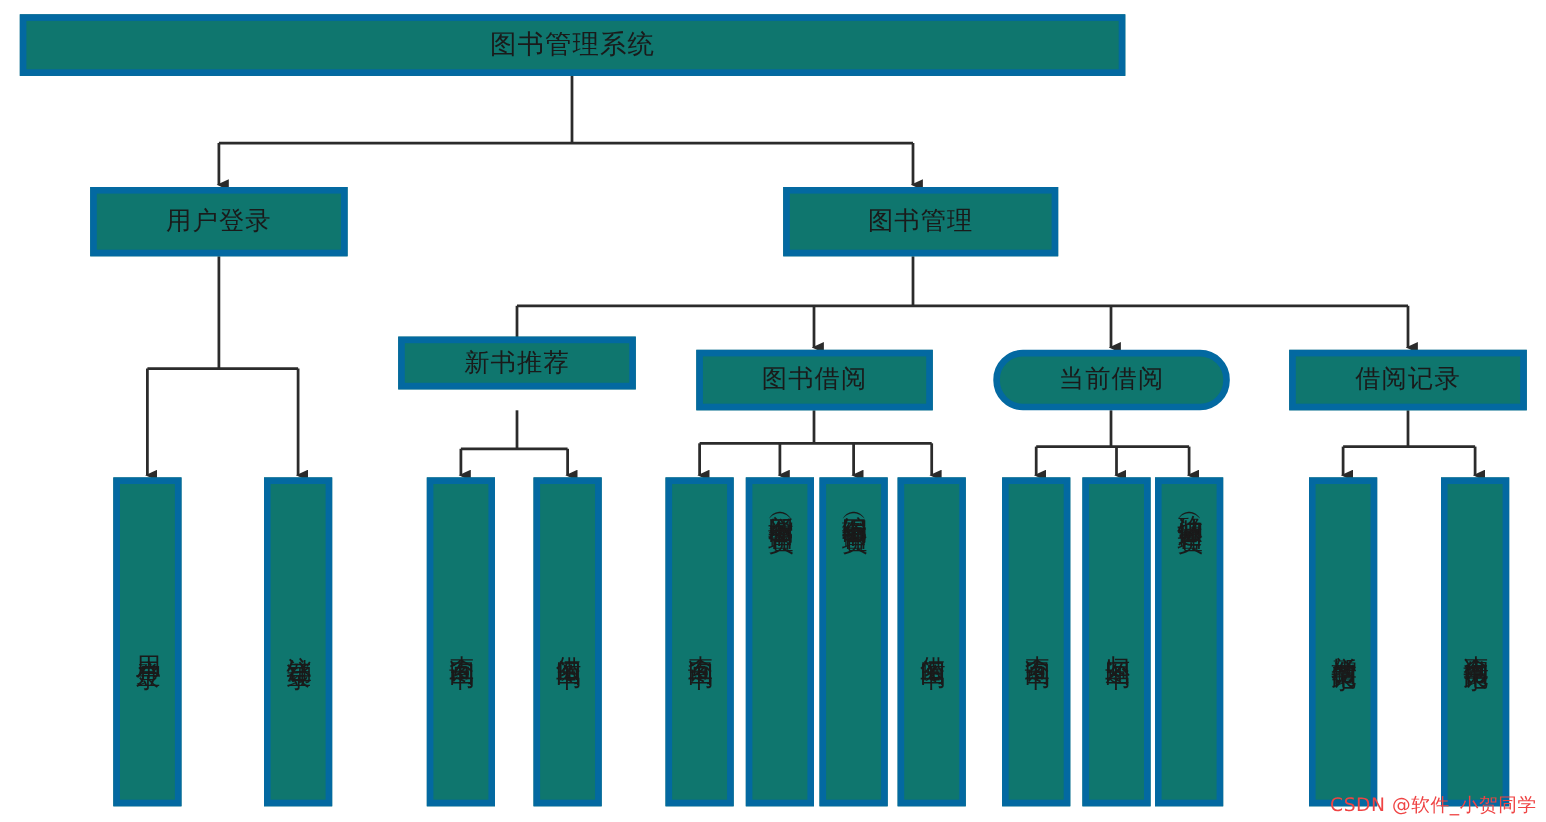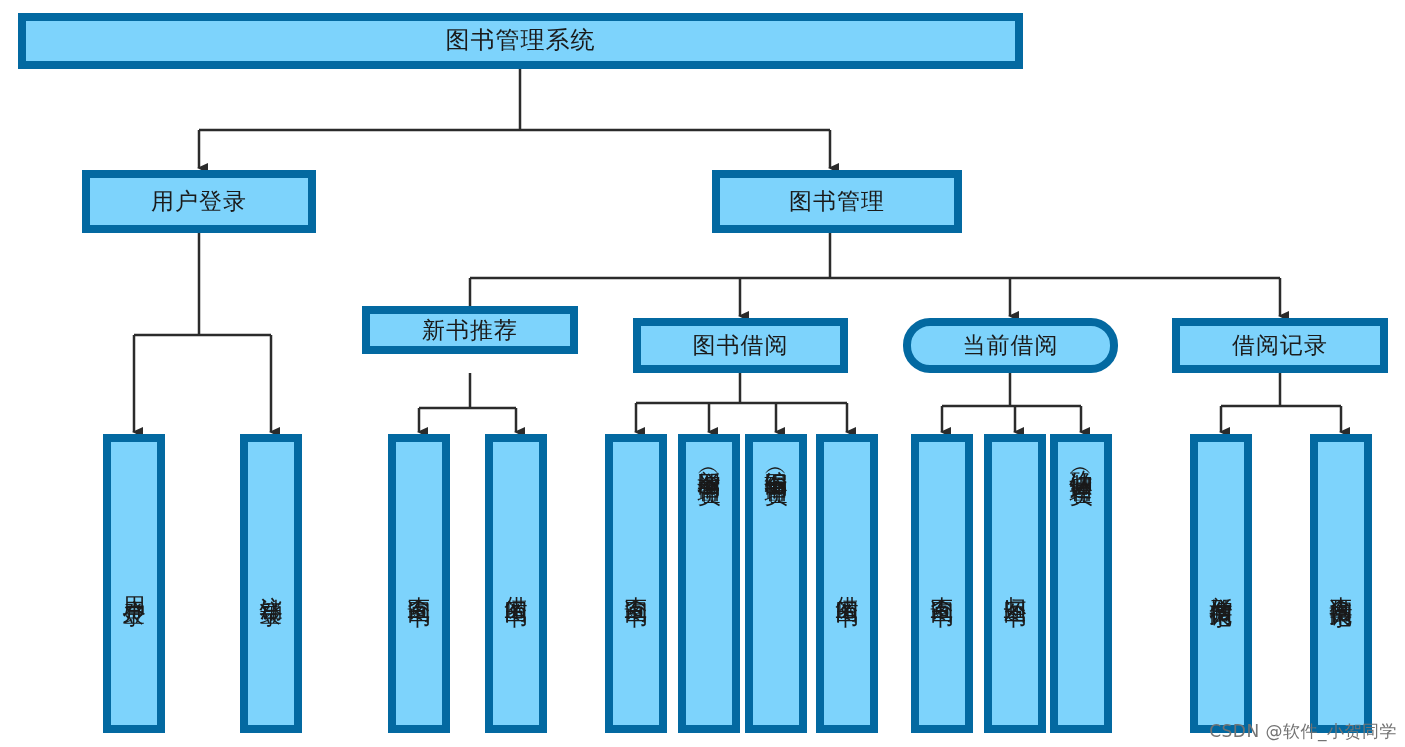--- a/index.html
+++ b/index.html
@@ -21,22 +21,22 @@
     position: absolute;
     left: 0;
     top: 0;
     width: 1405px;
     height: 747px;
     pointer-events: none;
   }
   .node {
     position: absolute;
     box-sizing: border-box;
-    border: 8px solid #0369a1;
-    background: #7dd3fc;
+    border: 6px solid #0369a1;
+    background: #0f766e;
     display: flex;
     align-items: center;
     justify-content: center;
     color: #1a1a1a;
   }
   .node .label {
     display: block;
     text-align: center;
     line-height: 1.05;
   }
@@ -64,21 +64,21 @@
     white-space: nowrap;
   }
   .node.vert.tall .label {
     letter-spacing: 2px;
   }
   #watermark {
     position: absolute;
     right: 8px;
     bottom: 4px;
     font-size: 17px;
-    color: #737373;
+    color: #ef4444;
     white-space: nowrap;
     letter-spacing: 0.5px;
   }
 </style>
 </head>
 <body>
 
 <div id="canvas">
 
   <svg id="connectors" viewBox="0 0 1405 747" xmlns="http://www.w3.org/2000/svg">

